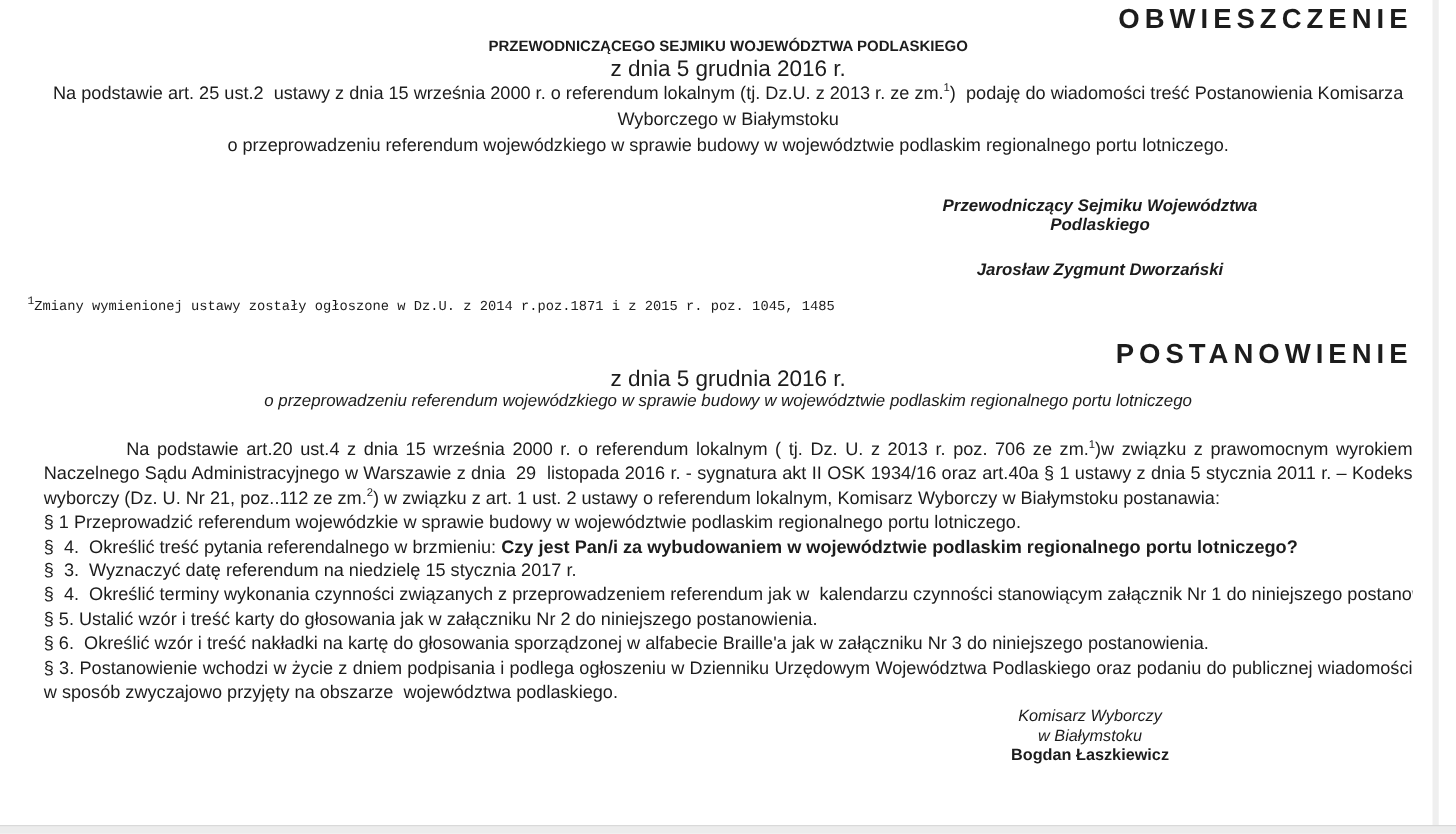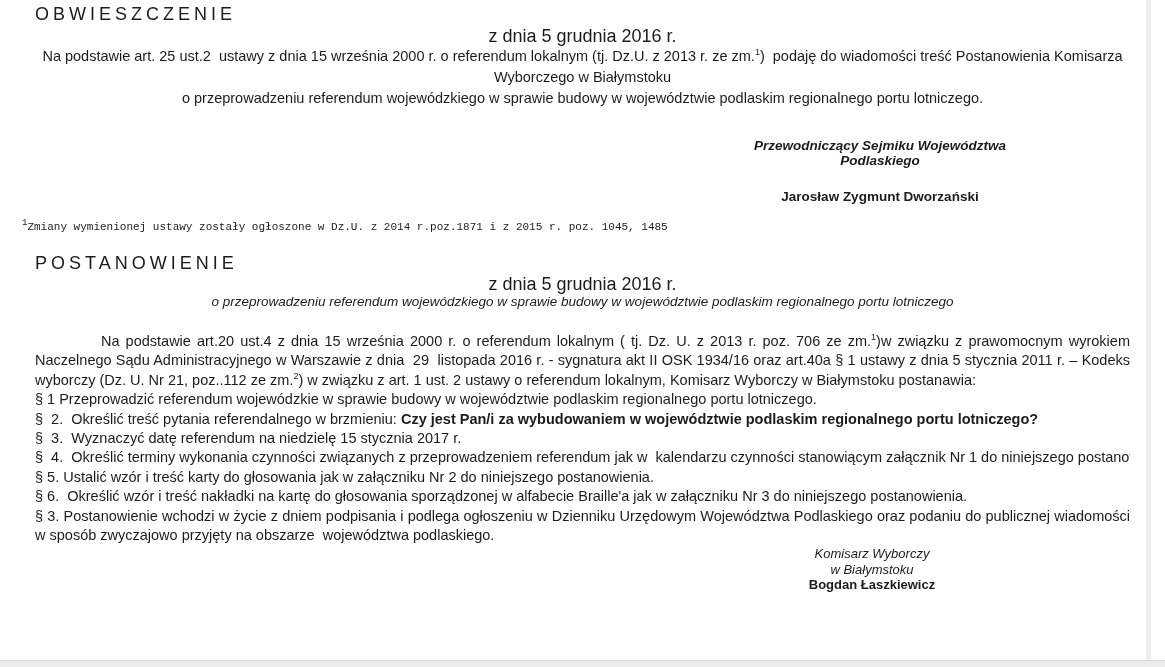--- a/index.html
+++ b/index.html
@@ -4,32 +4,32 @@
 <style>
   html,body{margin:0;padding:0;}
   body{
     width:1165px;height:667px;background:#ffffff;position:relative;overflow:hidden;
     font-family:"Liberation Sans", sans-serif;color:#1c1c1c;
     -webkit-font-smoothing:antialiased;
   }
   .page{padding:4px 35px 0 35px;position:relative;}
   .t{white-space:pre-wrap;}
   .doc-title{
-    text-align:left;font-weight:normal;font-size:18px;line-height:21px;
+    text-align:right;font-weight:bold;font-size:22px;line-height:21px;
     letter-spacing:4px;
   }
   .doc-subtitle{text-align:center;font-weight:bold;font-size:12px;line-height:14px;margin-top:5px;}
   .dateline{text-align:center;font-size:18px;line-height:14px;margin-top:4px;}
   .intro-line{text-align:center;font-size:14.5px;line-height:21px;}
   .intro-line.first{margin-top:3px;}
   sup.fnref{font-size:9px;vertical-align:super;line-height:0;}
   .sig-block{width:300px;text-align:center;}
   .sig1{margin-left:695px;margin-top:29px;}
   .sig1 .role{font-weight:bold;font-style:italic;font-size:13.5px;line-height:15px;}
-  .sig1 .name{font-weight:bold;font-size:13.5px;line-height:15px;margin-top:21px;}
+  .sig1 .name{font-weight:bold;font-style:italic;font-size:13.5px;line-height:15px;margin-top:21px;}
   .footnote{font-size:11px;line-height:13px;margin-left:-13px;}
   .footnote.fn1{margin-top:17px;font-family:Liberation Mono, monospace;}
   .title2{margin-top:19px;}
   .dateline.d2{margin-top:3px;}
   .subject-line{text-align:center;font-style:italic;font-size:13.5px;line-height:16px;margin-top:3px;}
   .body-par{
     font-size:14.5px;line-height:19.4px;text-align:justify;
   }
   .legal-par{margin-top:22px;text-indent:66px;}
   .one-line{white-space:pre;overflow:hidden;}
@@ -39,40 +39,41 @@
   .sig2 .name{font-weight:bold;font-size:13px;line-height:15.5px;}
   .edge-right{position:absolute;top:0;bottom:7px;left:1146px;width:5px;background:#efefef;}
   .edge-bottom{position:absolute;left:0;right:0;bottom:0;height:6px;background:#ececec;border-top:1px solid #d9d9d9;}
 </style>
 </head>
 <body>
 
 <div class="page">
 
   <div class="doc-title">OBWIESZCZENIE</div>
+  <div class="doc-subtitle">PRZEWODNICZĄCEGO SEJMIKU WOJEWÓDZTWA PODLASKIEGO</div>
   <div class="dateline">z dnia 5 grudnia 2016 r.</div>
 
   <div class="intro-line first"><span class="t">Na podstawie art. 25 ust.2  ustawy z dnia 15 września 2000 r. o referendum lokalnym (tj. Dz.U. z 2013 r. ze zm.</span><sup class="fnref">1</sup><span class="t">)  podaję do wiadomości treść Postanowienia Komisarza Wyborczego w Białymstoku</span></div>
   <div class="intro-line"><span class="t">o przeprowadzeniu referendum wojewódzkiego w sprawie budowy w województwie podlaskim regionalnego portu lotniczego.</span></div>
 
   <div class="sig-block sig1">
     <div class="role">Przewodniczący Sejmiku Województwa Podlaskiego</div>
     <div class="name">Jarosław Zygmunt Dworzański</div>
   </div>
 
   <div class="footnote fn1"><sup class="fnref">1</sup><span class="t">Zmiany wymienionej ustawy zostały ogłoszone w Dz.U. z 2014 r.poz.1871 i z 2015 r. poz. 1045, 1485</span></div>
 
   <div class="doc-title title2">POSTANOWIENIE</div>
   <div class="dateline d2">z dnia 5 grudnia 2016 r.</div>
   <div class="subject-line">o przeprowadzeniu referendum wojewódzkiego w sprawie budowy w województwie podlaskim regionalnego portu lotniczego</div>
 
   <div class="body-par legal-par"><span class="t">Na podstawie art.20 ust.4 z dnia 15 września 2000 r. o referendum lokalnym ( tj. Dz. U. z 2013 r. poz. 706 ze zm.</span><sup class="fnref">1</sup><span class="t">)w związku z prawomocnym wyrokiem Naczelnego Sądu Administracyjnego w Warszawie z dnia  29  listopada 2016 r. - sygnatura akt II OSK 1934/16 oraz art.40a § 1 ustawy z dnia 5 stycznia 2011 r. – Kodeks wyborczy (Dz. U. Nr 21, poz..112 ze zm.</span><sup class="fnref">2</sup><span class="t">) w związku z art. 1 ust. 2 ustawy o referendum lokalnym, Komisarz Wyborczy w Białymstoku postanawia:</span></div>
 
   <div class="body-par one-line">§ 1 Przeprowadzić referendum wojewódzkie w sprawie budowy w województwie podlaskim regionalnego portu lotniczego.</div>
-  <div class="body-par one-line"><span class="t">§  2.  Określić treść pytania referendalnego w brzmieniu: </span><span class="q-bold">Czy jest Pan/i za wybudowaniem w województwie podlaskim regionalnego portu lotniczego?</span></div>
+  <div class="body-par one-line"><span class="t">§  4.  Określić treść pytania referendalnego w brzmieniu: </span><span class="q-bold">Czy jest Pan/i za wybudowaniem w województwie podlaskim regionalnego portu lotniczego?</span></div>
   <div class="body-par one-line">§  3.  Wyznaczyć datę referendum na niedzielę 15 stycznia 2017 r.</div>
   <div class="body-par one-line">§  4.  Określić terminy wykonania czynności związanych z przeprowadzeniem referendum jak w  kalendarzu czynności stanowiącym załącznik Nr 1 do niniejszego postanowienia.</div>
   <div class="body-par one-line">§ 5. Ustalić wzór i treść karty do głosowania jak w załączniku Nr 2 do niniejszego postanowienia.</div>
   <div class="body-par one-line">§ 6.  Określić wzór i treść nakładki na kartę do głosowania sporządzonej w alfabecie Braille'a jak w załączniku Nr 3 do niniejszego postanowienia.</div>
   <div class="body-par"><span class="t">§ 3. Postanowienie wchodzi w życie z dniem podpisania i podlega ogłoszeniu w Dzienniku Urzędowym Województwa Podlaskiego oraz podaniu do publicznej wiadomości w sposób zwyczajowo przyjęty na obszarze  województwa podlaskiego.</span></div>
 
   <div class="sig-block sig2">
     <div class="role">Komisarz Wyborczy</div>
     <div class="place">w Białymstoku</div>
     <div class="name">Bogdan Łaszkiewicz</div>

